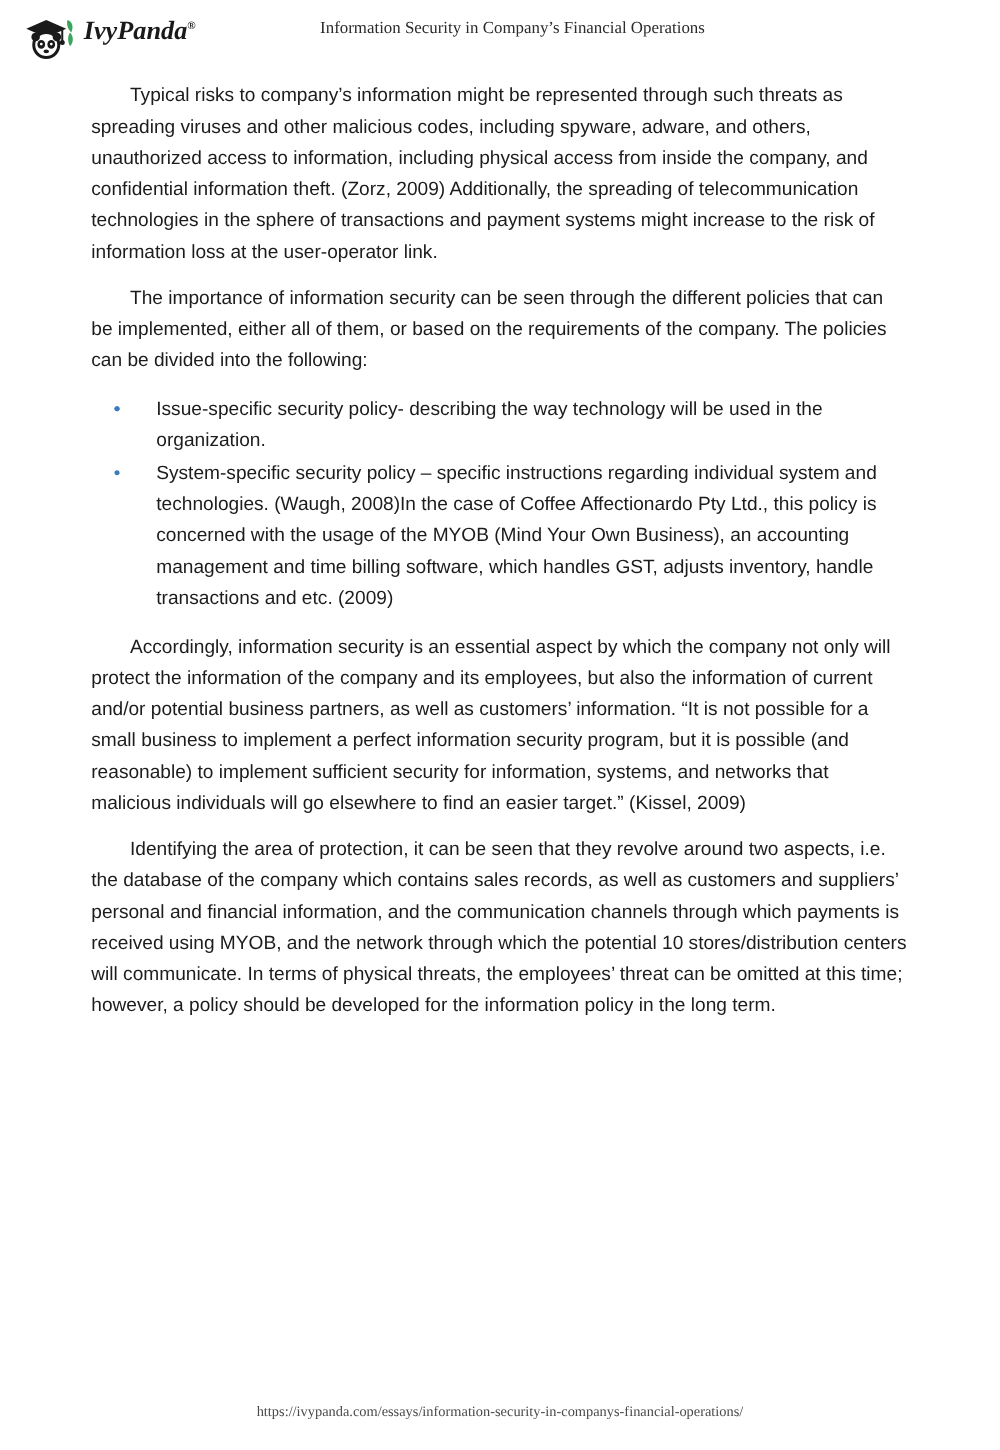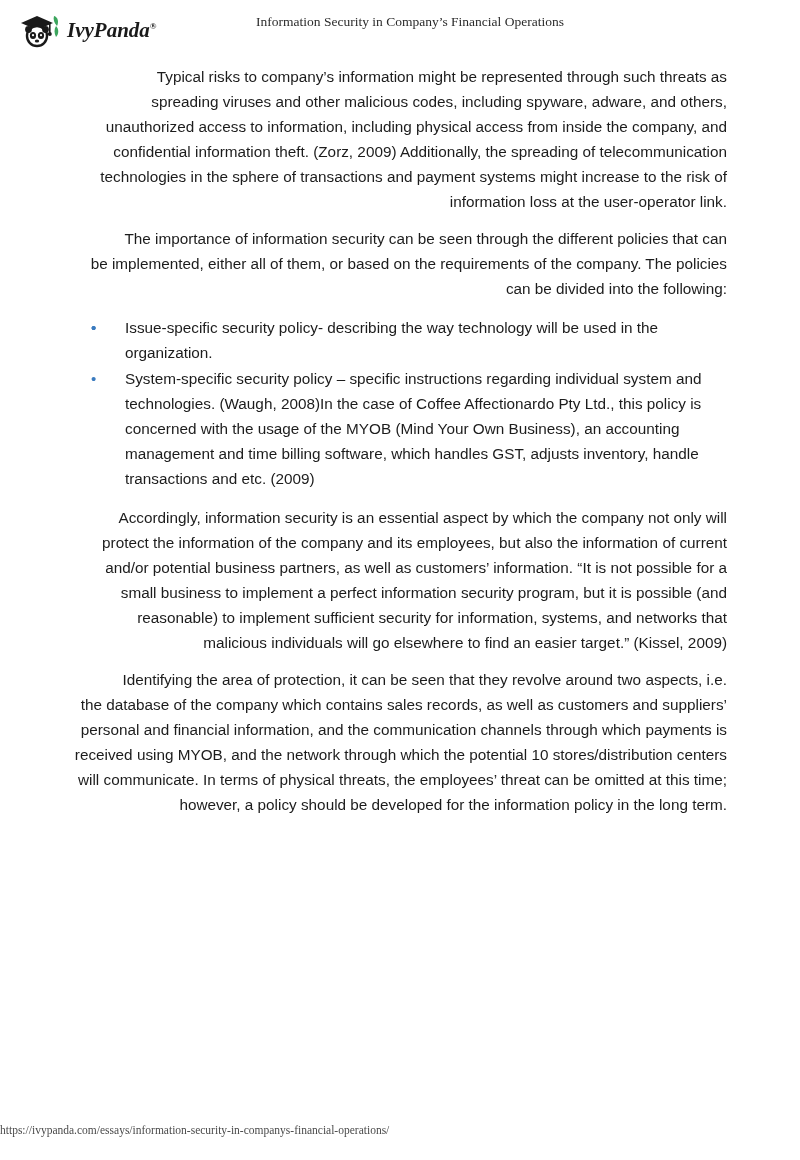--- a/index.html
+++ b/index.html
@@ -28,21 +28,21 @@
     top: 0;
     left: 0;
     right: 0;
     height: 58px;
   }
   .brand {
     position: absolute;
     left: 18px;
     top: 12px;
     display: flex;
-    align-items: center;
+    align-items: flex-start;
     gap: 7px;
   }
   .brand-logo {
     width: 42px;
     height: 36px;
     position: relative;
     display: block;
   }
   .brand-name {
     font-family: "Liberation Serif", serif;
@@ -77,21 +77,21 @@
     top: 64px;
     left: 73px;
     width: 654px;
   }
   p.para {
     margin: 0 0 0 0;
     font-size: 15.3px;
     line-height: 25px;
     color: #1c1c1c;
     text-indent: 31px;
-    text-align: right;
+    text-align: left;
   }
   p.para + p.para {
     margin-top: 12px;
   }
   .bullets {
     margin: 14px 0 0 0;
     padding: 0;
     list-style: none;
   }
   .bullets li {
@@ -121,21 +121,21 @@
     margin: 26px 0 10px 0;
     letter-spacing: -0.2px;
   }
 
   
   .footer {
     position: absolute;
     left: 0;
     right: 0;
     bottom: 24px;
-    text-align: left;
+    text-align: center;
     font-family: "Liberation Serif", serif;
     font-size: 11.5px;
     color: #4a4a4a;
   }
   .footer a {
     color: #4a4a4a;
     text-decoration: none;
   }
 </style>
 </head>

